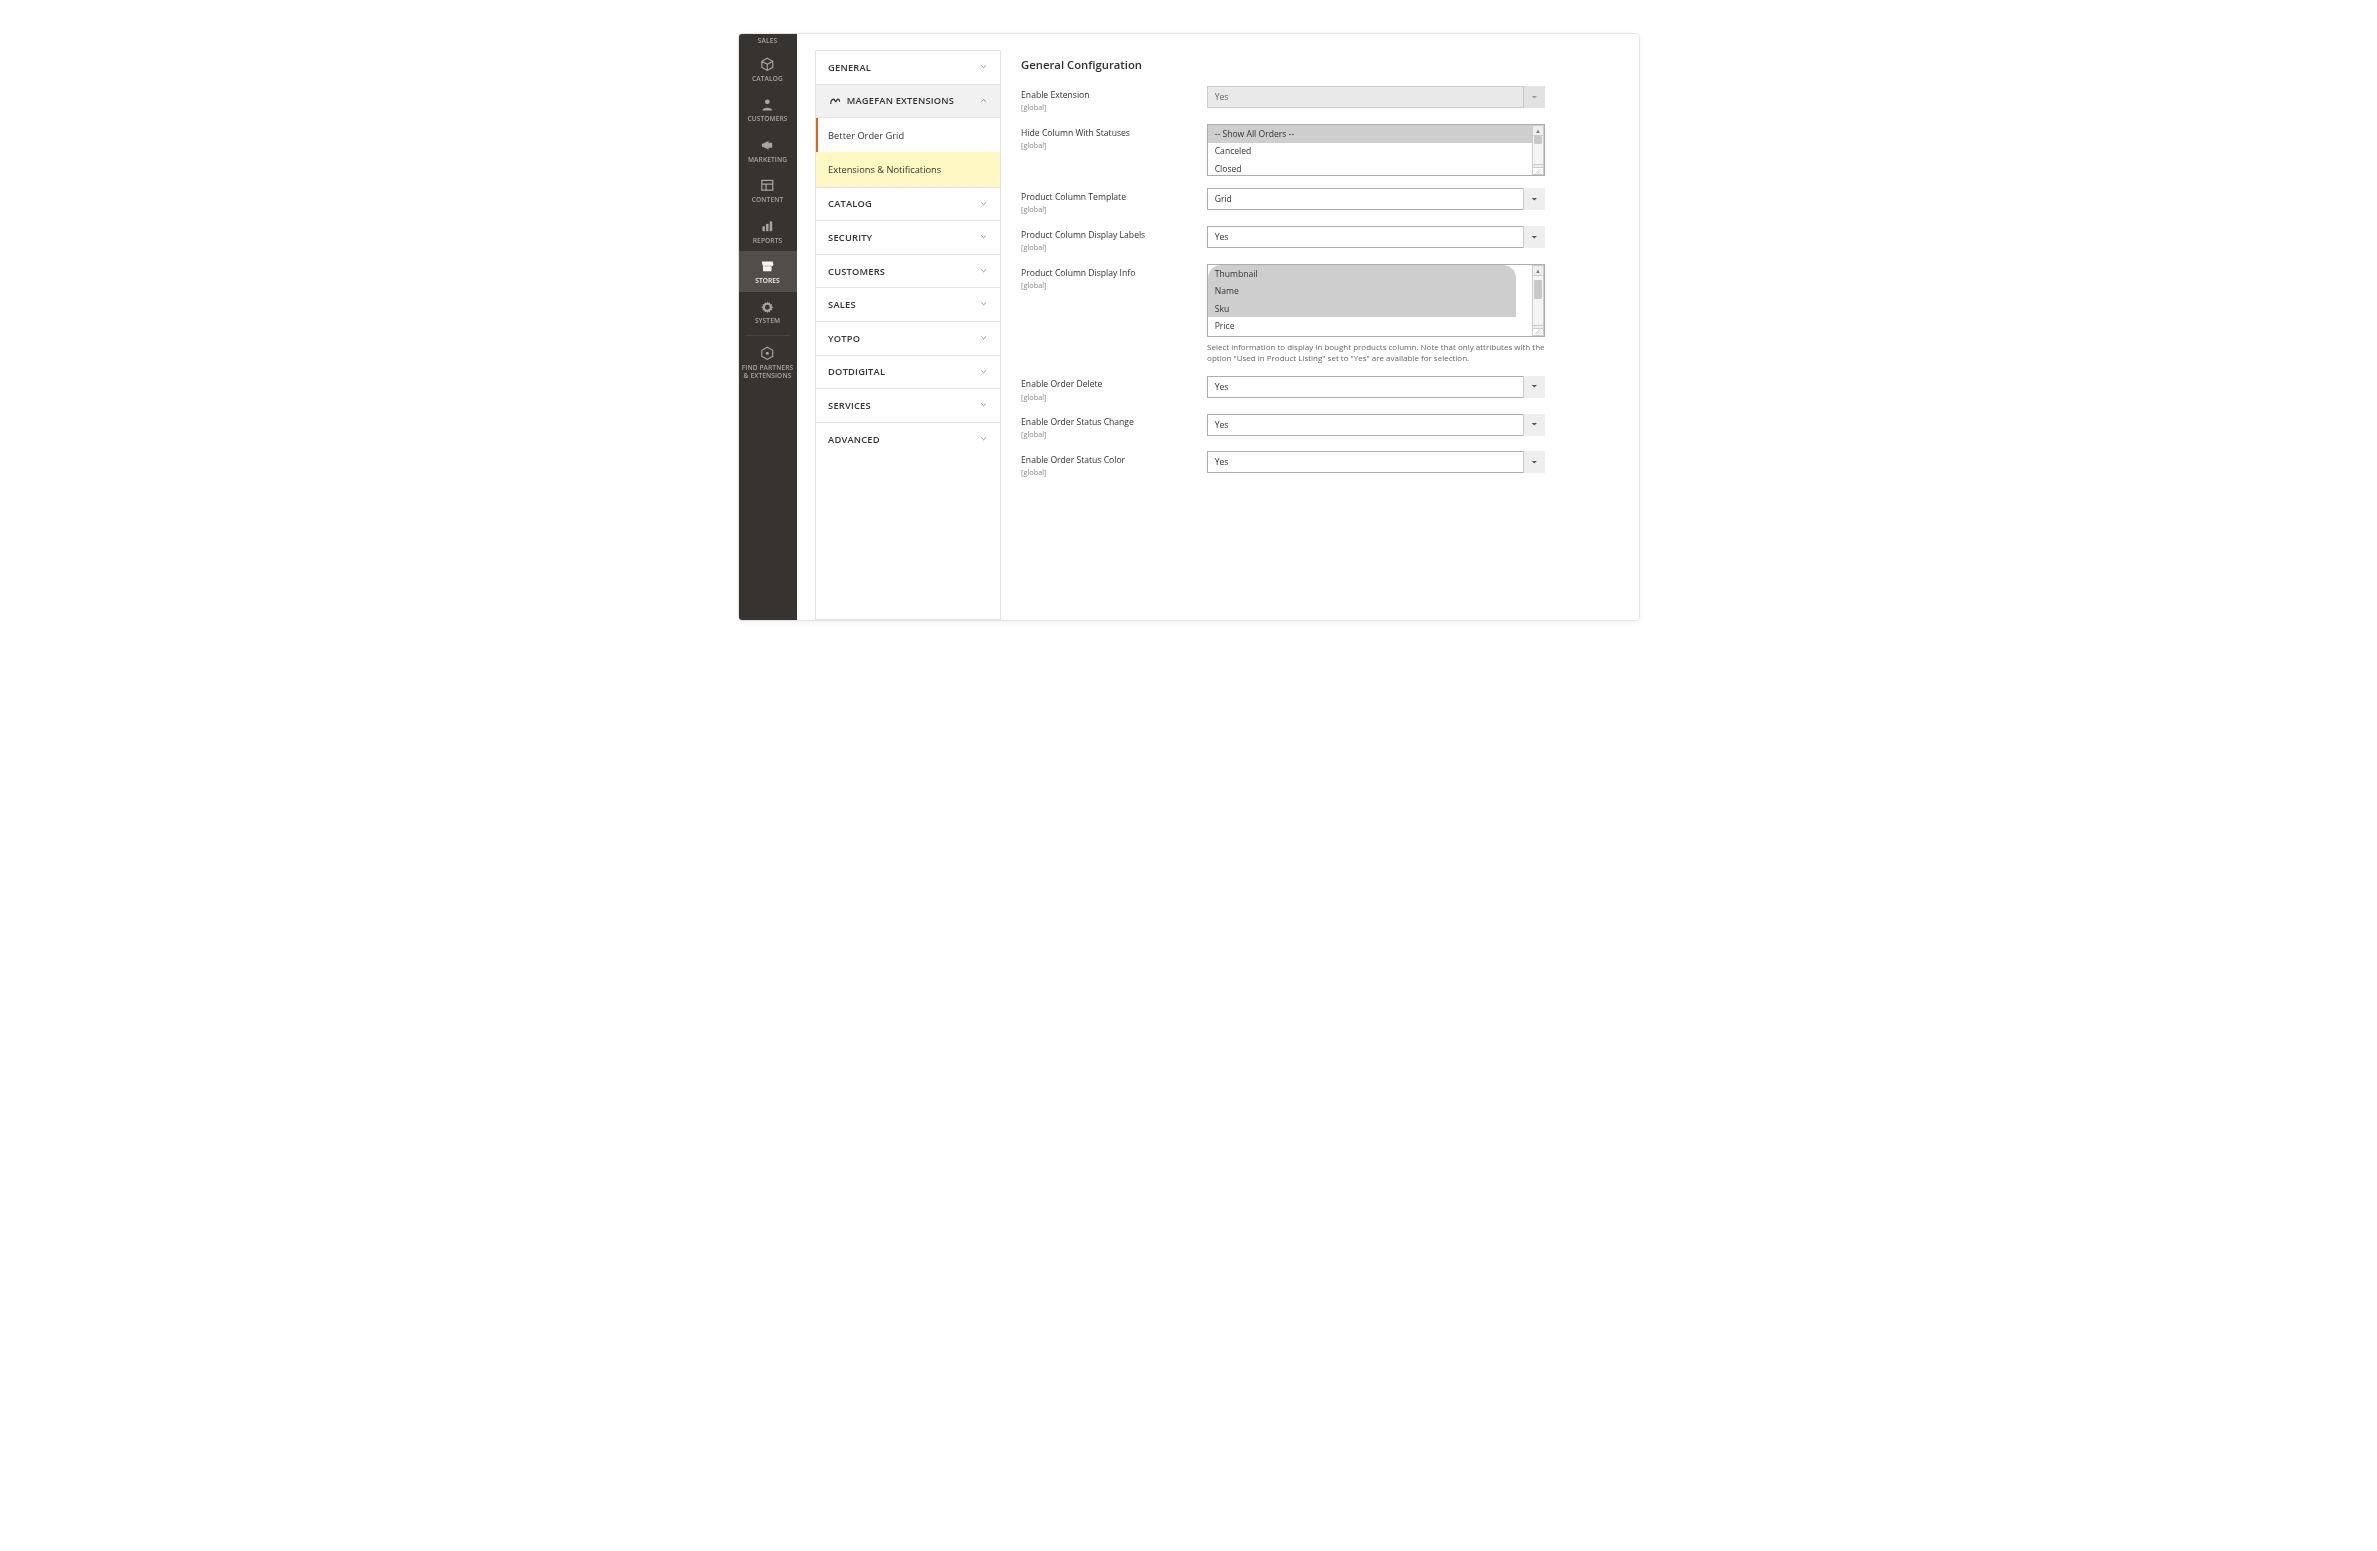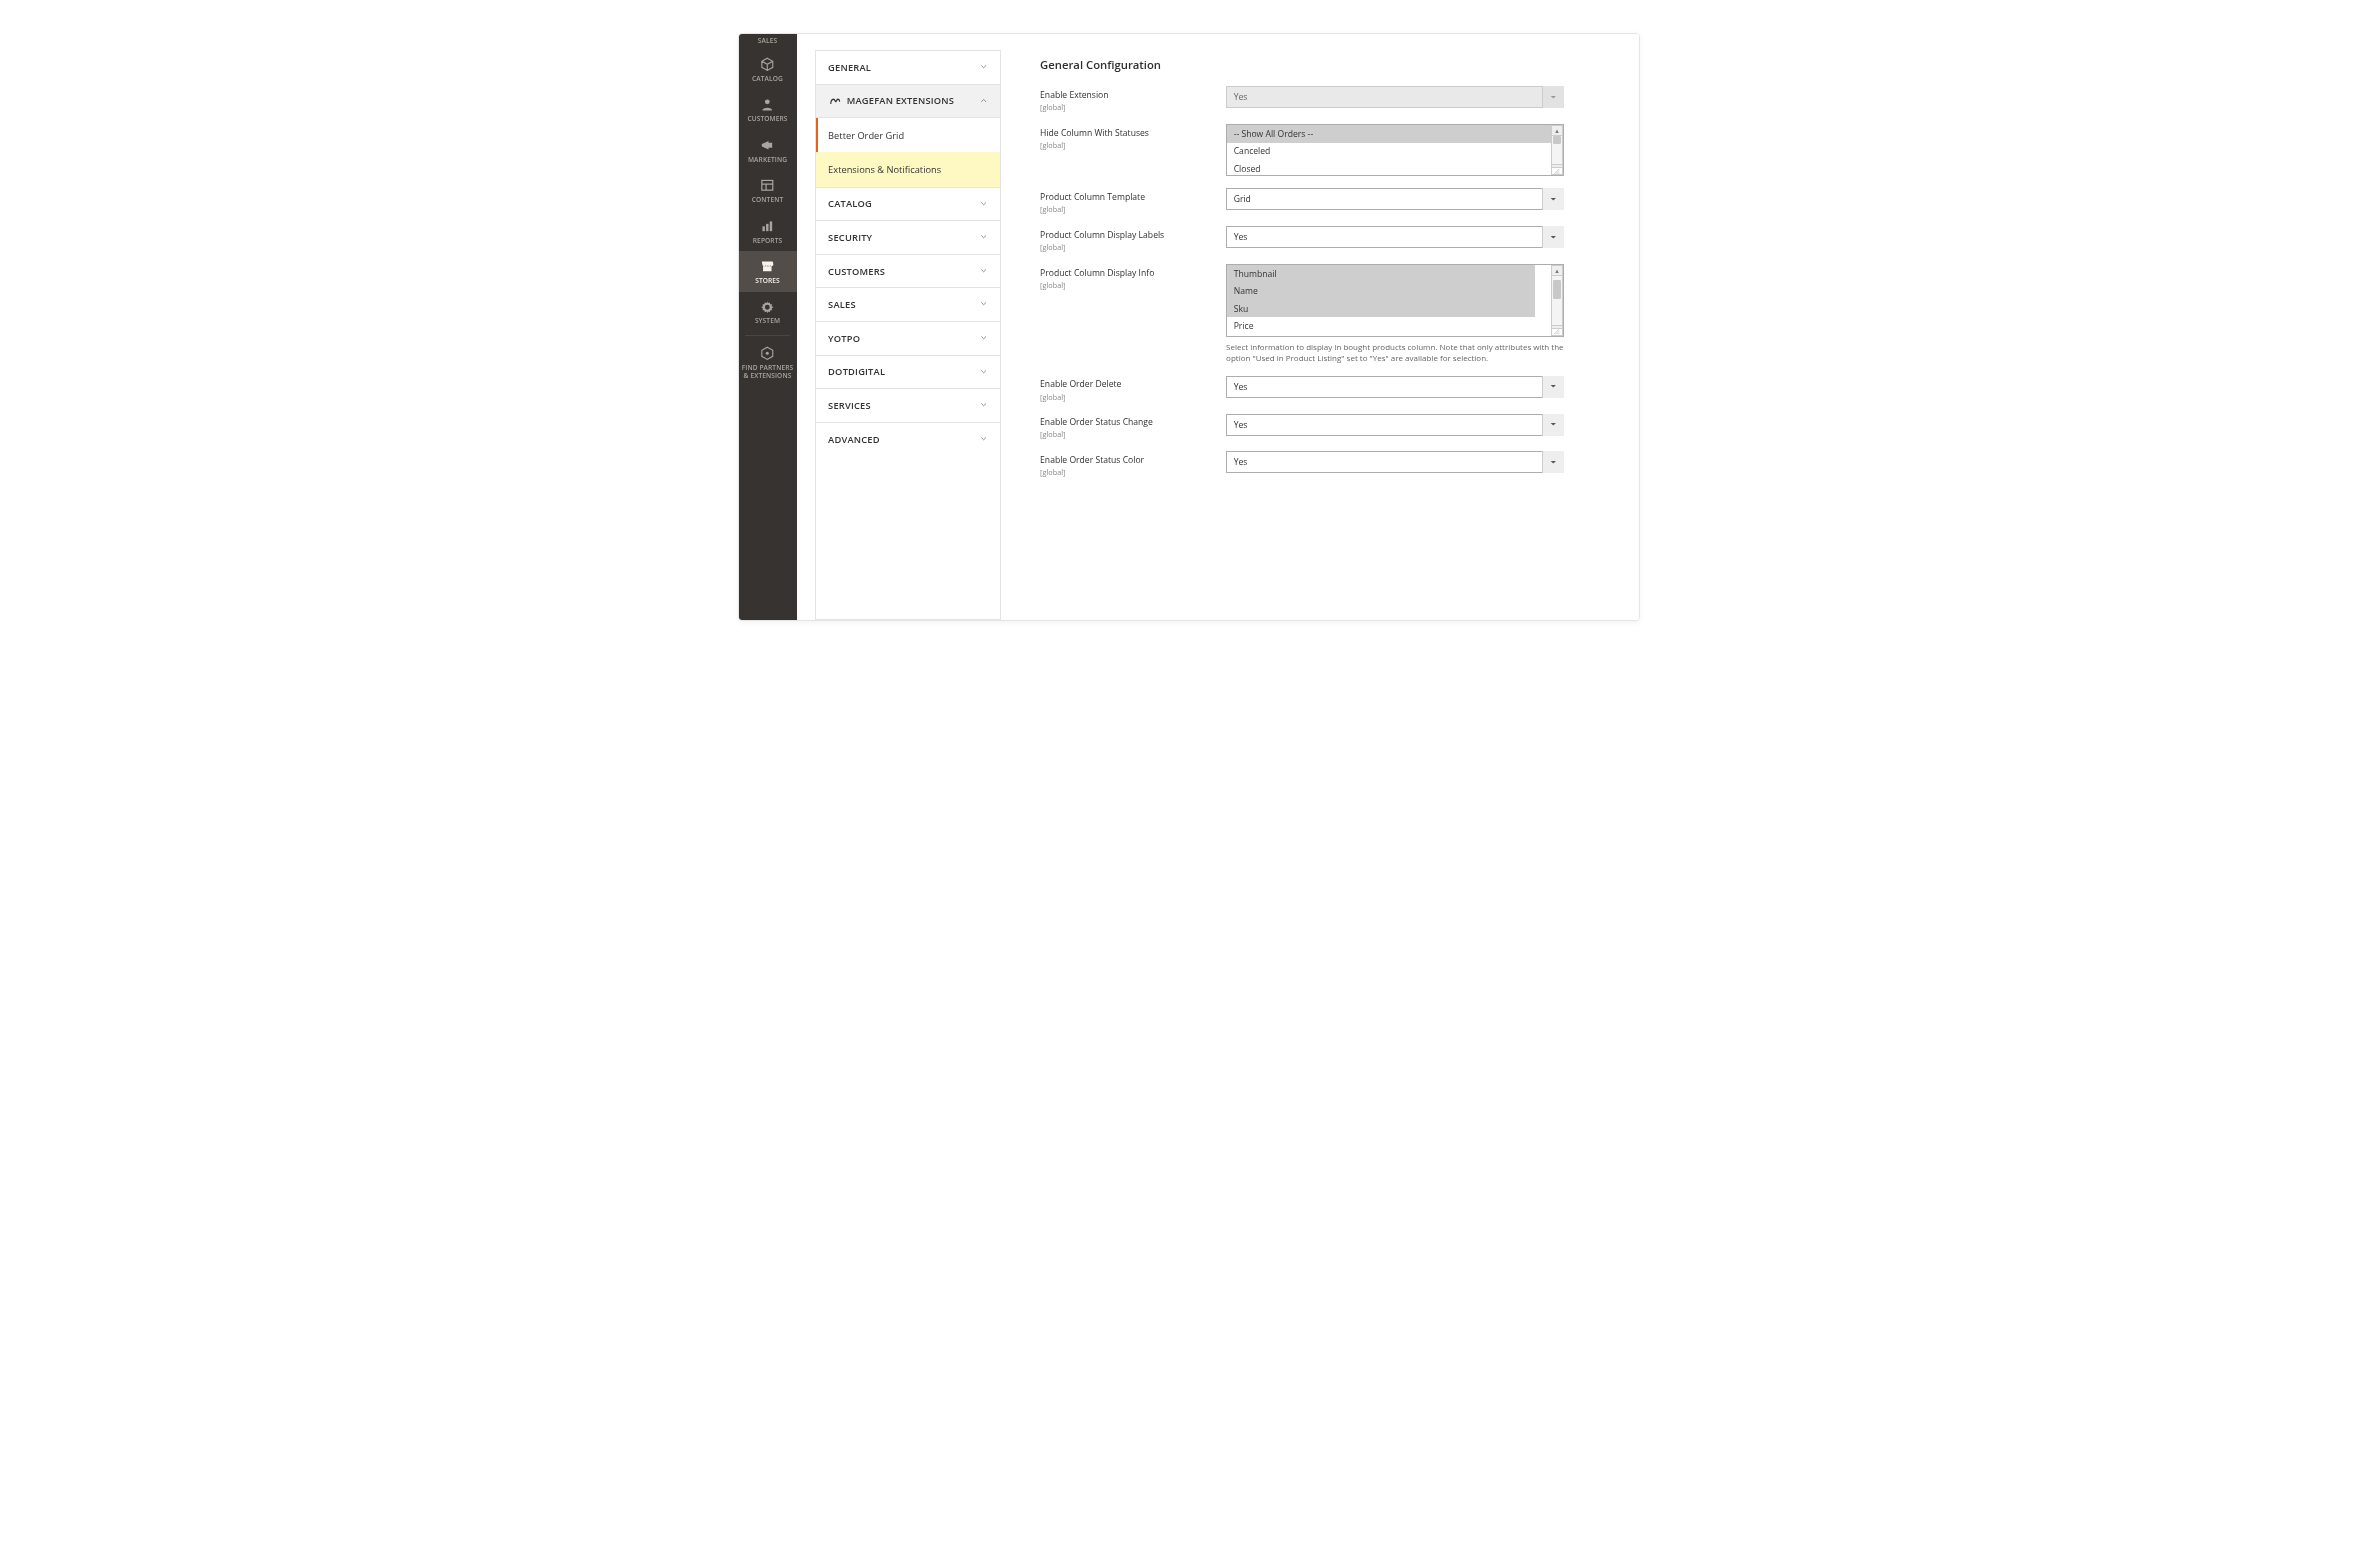--- a/index.html
+++ b/index.html
@@ -10,21 +10,21 @@
   .admin-nav { width: 58px; background: #373330; flex-shrink: 0; display: flex; flex-direction: column; }
   .nav-item { display: flex; flex-direction: column; align-items: center; justify-content: center; padding: 7.3px 0 6.6px 0; cursor: pointer; color: #a9a59f; font-size: 6.6px; text-align: center; line-height: 1.2; }
   .nav-item.active { background: #524d49; color: #f7f3eb; }
   .nav-item.sales-top { padding-top: 2.7px; padding-bottom: 4px; }
   .nav-icon { width: 16px; height: 16px; display: flex; align-items: center; justify-content: center; margin-bottom: 2.7px; fill: currentColor; }
   .nav-icon svg { width: 14.6px; height: 14.6px; }
   .nav-label { text-transform: uppercase; letter-spacing: 0.1px; font-weight: 600; padding: 0 2.7px; }
   .nav-divider { border-top: 0.7px solid #4a4540; margin: 2.7px 6.6px; }
 
   
-  .main { flex: 1; display: flex; background: #fff; padding: 16px 10px 0 0; overflow: hidden; gap: 19px; }
+  .main { flex: 1; display: flex; background: #fff; padding: 16px 10px 0 0; overflow: hidden; }
 
   
   .config-nav { width: 186px; margin-left: 18.6px; flex-shrink: 0; border: 0.7px solid #e3e3e3; }
   .config-section-item { display: flex; align-items: center; justify-content: space-between; padding: 9.3px 12px; border-bottom: 0.7px solid #e3e3e3; background: #fff; cursor: pointer; font-size: 9.3px; font-weight: 600; color: #333; text-transform: uppercase; letter-spacing: 0.2px; }
   .config-section-item:last-child { border-bottom: none; }
   .config-section-item.expanded { background: #f1f1f1; }
   .config-section-label-wrap { display: flex; align-items: center; gap: 5.3px; }
   .config-section-item .section-icon { width: 13.3px; height: 13.3px; display: flex; align-items: center; justify-content: center; }
   .chevron { color: #888; font-size: 10.6px; }
   .config-sub { border-bottom: 0.7px solid #e3e3e3; }
@@ -314,21 +314,21 @@
         </div>
       </div>
 
       <div class="form-row">
         <div class="form-label-col">
           <span class="flabel">Product Column Display Info</span>
           <span class="scope">[global]</span>
         </div>
         <div class="form-input-col">
           <div class="multiselect" style="height:73px;">
-            <div class="ms-viewport" style="height:72px; margin-right:28px;">
+            <div class="ms-viewport" style="height:72px; margin-right:28px;border-radius:13px;">
               <div class="ms-option selected">Thumbnail</div>
               <div class="ms-option selected">Name</div>
               <div class="ms-option selected">Sku</div>
               <div class="ms-option">Price</div>
             </div>
             <div class="ms-scroll">
               <div class="ms-scroll-btn">▲</div>
               <div class="ms-scroll-track">
                   <div class="ms-scroll-thumb" style="top:4px; height:18.6px;"></div>
                 </div>

